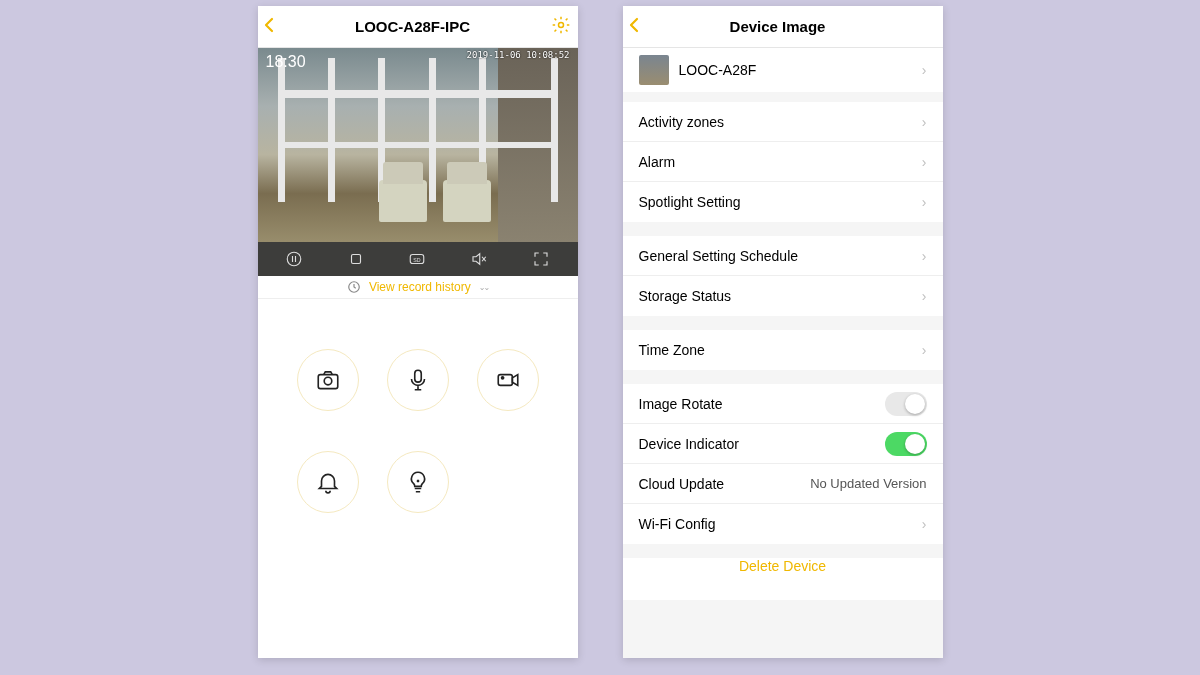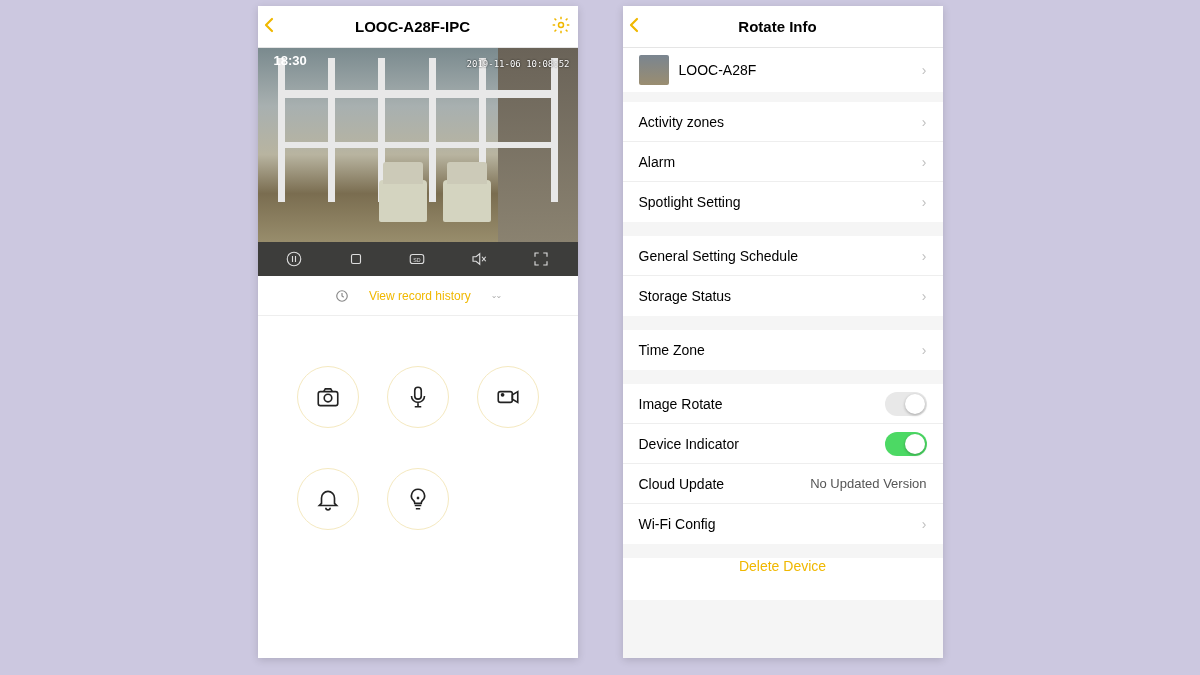--- a/index.html
+++ b/index.html
@@ -54,46 +54,46 @@
 .frame-bar { position: absolute; background: #e8e8e8; }
 .fb-top { top: 22%; left: 0; right: 0; height: 8px; }
 .fb-mid { top: 58%; left: 0; right: 0; height: 6px; }
 .fb-v { top: 0; bottom: 0; width: 7px; }
 .fb1 { left: 0; } .fb2 { left: 18%; } .fb3 { left: 36%; } .fb4 { left: 54%; } .fb5 { left: 72%; } .fb6 { right: 0; }
 .chair { position: absolute; bottom: 20px; width: 48px; height: 42px; background: #d4d4c0; border-radius: 4px 4px 2px 2px; }
 .chair::before { content:''; position:absolute; top:-18px; left:4px; right:4px; height:22px; background:#cccab8; border-radius:3px 3px 0 0; }
 .chair1 { left: 38%; } .chair2 { left: 58%; }
 .house-wall { position: absolute; top: 0; right: -10px; width: 90px; height: 100%; background: linear-gradient(to bottom,#6a6358,#8a8270); }
 .timestamp-overlay {
-  position: absolute; top: 11px; right: 8px;
+  position: absolute; top: 2px; right: 8px;
   color: #fff; font-size: 9px; font-family: monospace;
   text-shadow: 0 0 2px #000;
 }
 .time-overlay {
   position: absolute; top: 5px; left: 8px;
-  color: #fff; font-size: 13px; font-weight: 700; margin-left: 8px;
+  color: #fff; font-size: 16px; font-weight: 400;
 }
 
 .video-controls {
   background: #3d3d3b;
   height: 34px;
   display: flex;
   justify-content: space-around;
   align-items: center;
   padding: 0 6px;
 }
 .vc-btn { color: #e0e0e0; display:flex; align-items:center; justify-content:center; cursor:pointer; }
 .vc-btn svg { width: 18px; height: 18px; stroke: #ddd; fill: none; stroke-width:1.5; }
 
 .history-bar {
-  height: 40px;
+  height: 23px;
   display: flex;
   align-items: center;
   justify-content: center;
-  gap: 20px;
+  gap: 8px;
   color: #f0b800;
   font-size: 12px;
   border-bottom: 1px solid #eee;
 }
 .history-bar svg { width:14px; height:14px; stroke:#888; fill:none; stroke-width:2; }
 .expand-arrows { font-size: 8px; color: #aaa; letter-spacing:-2px; }
 
 .action-grid {
   padding: 50px 30px;
   display: grid;
@@ -284,21 +284,21 @@
   </div>
 </div>
 
 <div class="phone phone2">
   <div class="header">
     <div class="back-btn">
       <svg viewBox="0 0 10 16">
           <path d="M8 2 L2 8 L8 14" stroke="#f0b800" stroke-width="2.2" fill="none" stroke-linecap="round" stroke-linejoin="round"></path>
         </svg>
     </div>
-    <div class="header-title">Rotate Info</div>
+    <div class="header-title">Device Image</div>
     <div style="width:20px"></div>
   </div>
 
   <div class="list-section tight">
     <div class="list-row device-row">
       <div class="row-left">
         <div class="device-thumb"></div>
         <span>LOOC-A28F</span>
       </div>
       <span class="chev">›</span>

